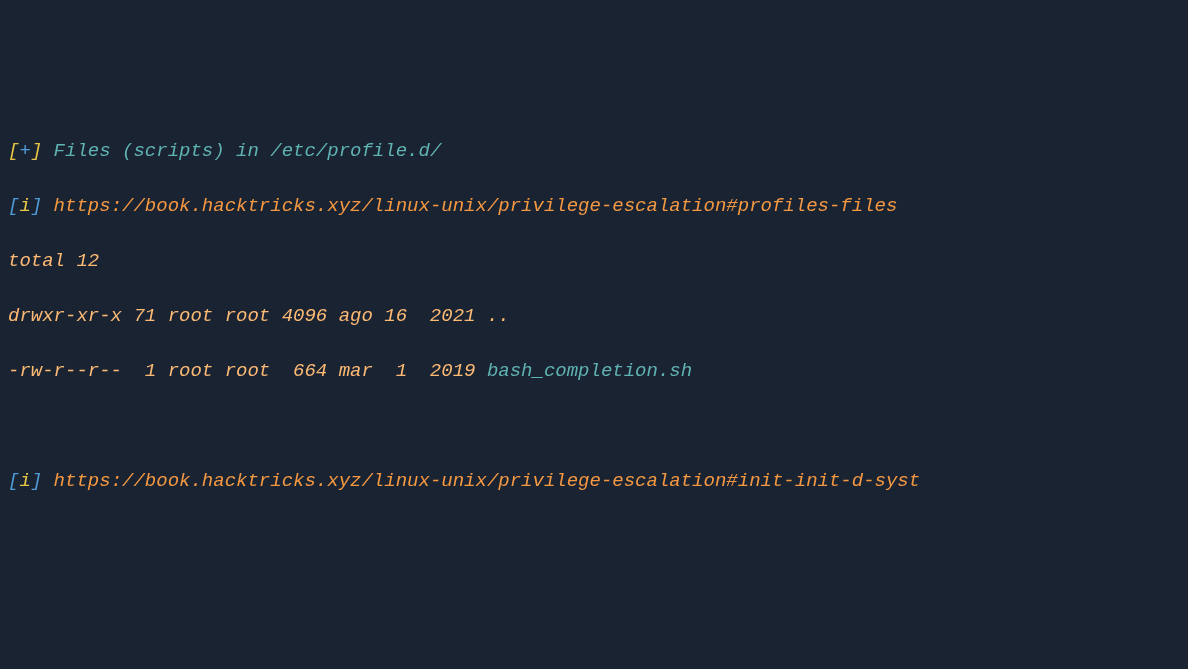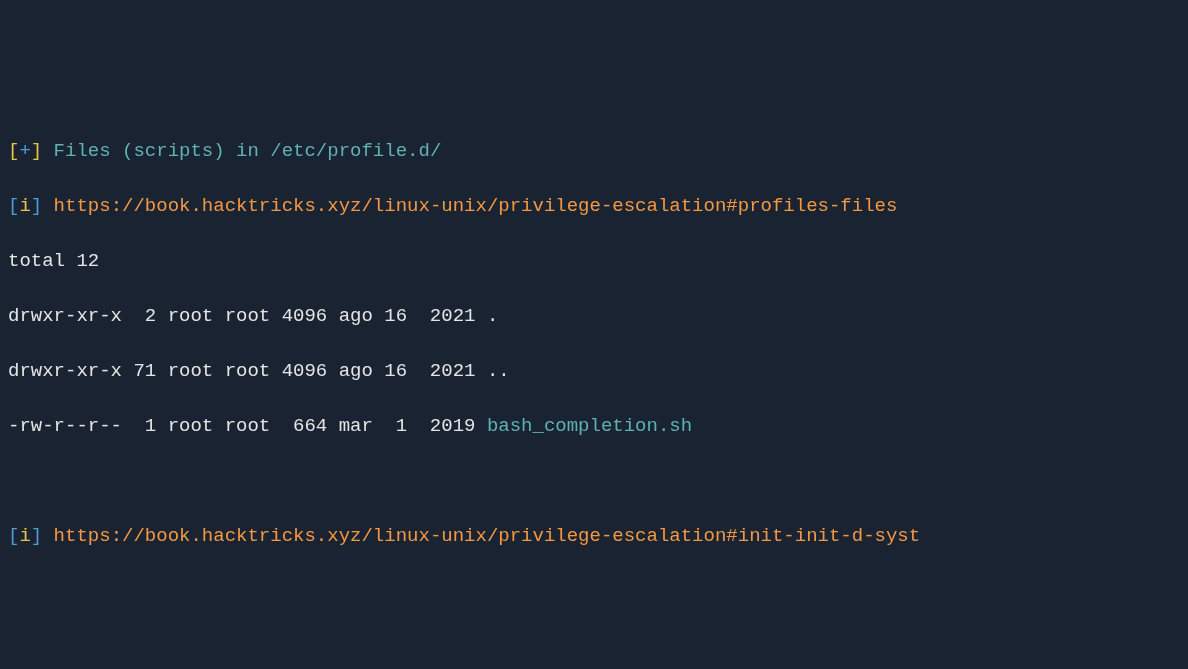--- a/index.html
+++ b/index.html
@@ -14,37 +14,37 @@
       font-size: 19px;
       line-height: 1.45;
       padding: 0 8px;
       width: 1188px;
       height: 669px;
       overflow: hidden;
       white-space: pre;
     }
     .line {
       display: block;
+      font-style: italic;
     }
     .yellow { color: #e8c547; }
     .blue { color: #4f9dd8; }
     .orange { color: #f59842; margin-top: 34px; }
     .teal { color: #5fb3b3; }
-    .gray { color: #e5e5e5; }
+    .gray { color: #fdba74; }
   </style>
 </head>
 <body>
 
 
 
 <div>
 <span class="line"><span class="yellow">[</span><span class="blue">+</span><span class="yellow">]</span><span class="teal"> Files (scripts) in /etc/profile.d/</span></span>
 <span class="line"><span class="blue">[</span><span class="yellow">i</span><span class="blue">]</span><span class="orange"> https://book.hacktricks.xyz/linux-unix/privilege-escalation#profiles-files</span></span>
 <span class="line gray">total 12</span>
-<span class="line"><span class="gray">drwxr-xr-x  2 root root 4096 ago 16  2021 </span><span class="gray">.</span></span>
 <span class="line"><span class="gray">drwxr-xr-x 71 root root 4096 ago 16  2021 </span><span class="gray">..</span></span>
 <span class="line"><span class="gray">-rw-r--r--  1 root root  664 mar  1  2019 </span><span class="teal">bash_completion.sh</span></span>
 <span class="line"> </span>
 <span class="line"><span class="blue">[</span><span class="yellow">i</span><span class="blue">]</span><span class="orange"> https://book.hacktricks.xyz/linux-unix/privilege-escalation#init-init-d-syst</span></span>
 
 
 
 
 
 

